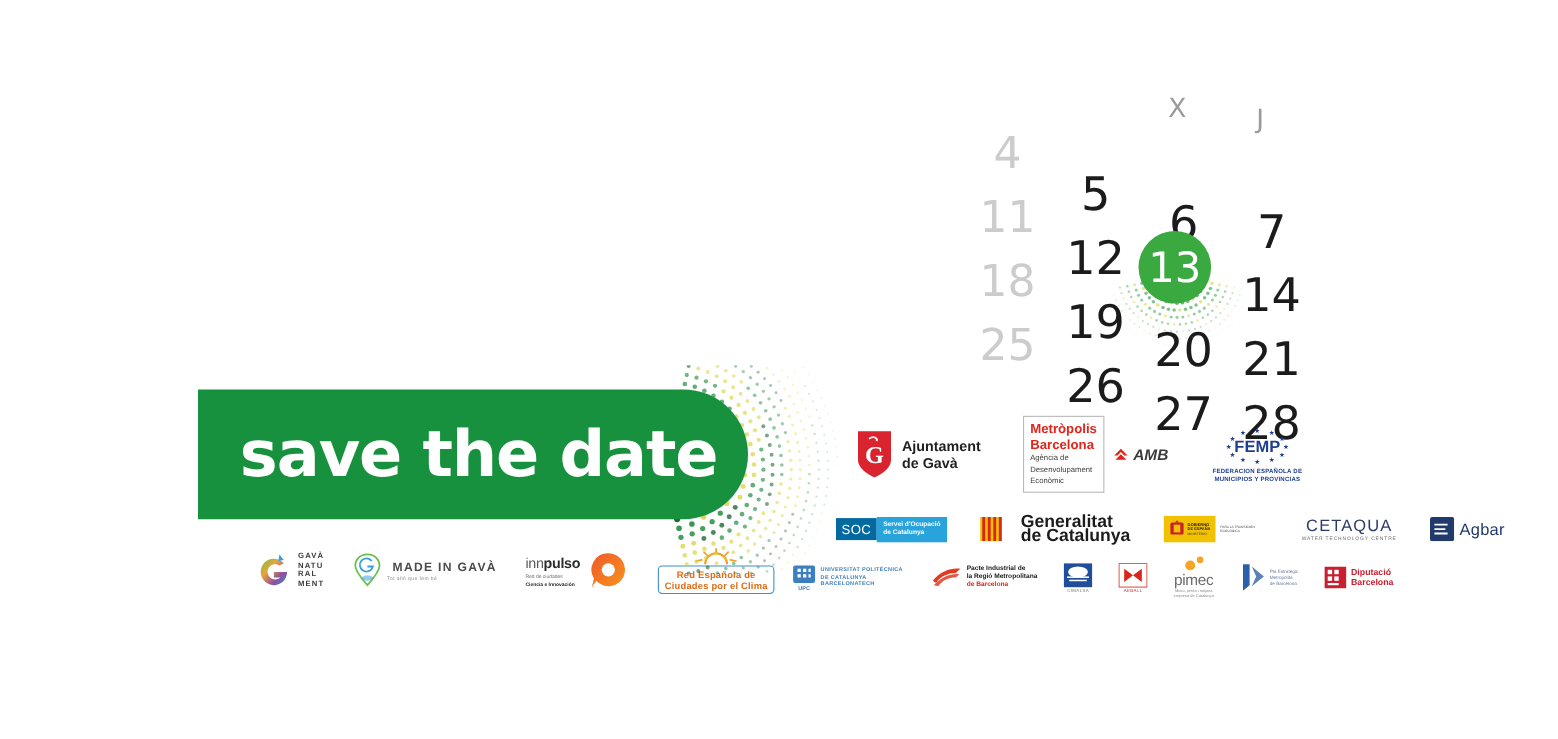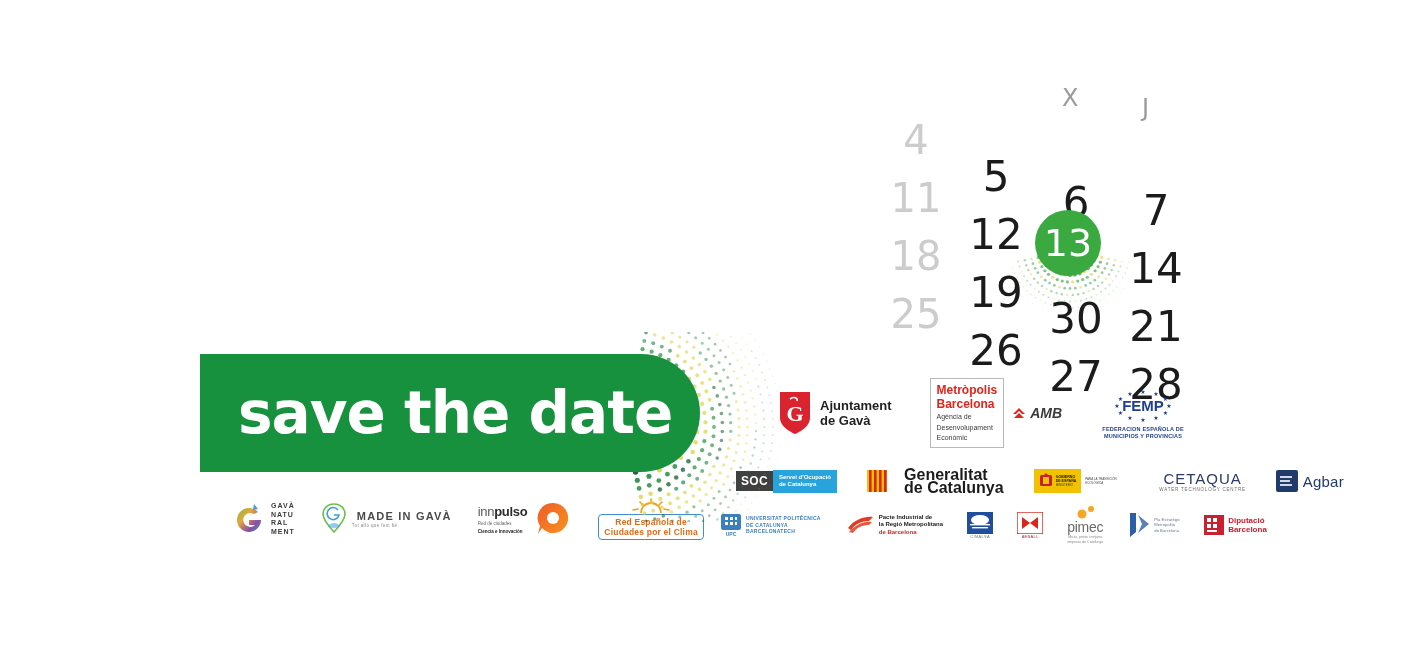--- a/index.html
+++ b/index.html
@@ -69,21 +69,21 @@
     font-size:34px;line-height:38px;letter-spacing:-0.5px;
     transform:scaleX(0.90);transform-origin:left center;white-space:nowrap;
   }
   .venue-line{
     margin-top:4px;
     font-family:"DejaVu Sans",sans-serif;color:#1b1b1b;
     font-size:27px;line-height:32px;letter-spacing:0.3px;white-space:nowrap;
   }
 
   
-  .pill-wrap{position:absolute;left:200px;top:354px;width:560px;height:125px;z-index:4;}
+  .pill-wrap{position:absolute;left:180px;top:354px;width:560px;height:125px;z-index:4;}
   .pill{
     position:absolute;left:0;top:0;width:500px;height:118px;
     background:#18913f;border-radius:0 62px 62px 0;
     display:flex;align-items:center;
   }
   .pill-text{
     color:#ffffff;font-family:"DejaVu Sans",sans-serif;font-weight:bold;
     font-size:58px;letter-spacing:-1px;margin-left:38px;
   }
   .pill-dots{position:absolute;left:418px;top:-22px;width:180px;height:190px;}
@@ -121,21 +121,21 @@
   .row-r3{left:720px;top:508px;height:34px;gap:24px;}
 
   .ajunt-txt{font-size:13px;font-weight:bold;color:#1f1f1f;line-height:15px;margin-left:8px;}
   .metro-box{border:1px solid #b9b9b9;padding:4px 6px;}
   .metro-t{font-size:12px;font-weight:bold;color:#e2241b;line-height:14px;}
   .metro-s{font-size:7px;color:#3b3b3b;line-height:8.5px;margin-top:2px;}
   .amb-txt{font-size:14px;font-weight:bold;color:#3b3b3b;margin-left:4px;font-style:italic;}
   .femp-txt{font-size:5.5px;font-weight:bold;color:#1f3f8f;line-height:7px;text-align:center;letter-spacing:0.2px;}
 
   .soc-badge{display:flex;align-items:center;height:22px;}
-  .soc-green{background:#404040;color:#fff;font-size:12px;font-weight:bold;padding:3px 5px;letter-spacing:0.3px;}
+  .soc-green{background:#0369a1;color:#fff;font-size:12px;font-weight:normal;padding:3px 5px;letter-spacing:0.3px;margin-left:24px;}
   .soc-blue{background:#29a3dc;color:#fff;font-size:6px;font-weight:bold;padding:4px 6px;line-height:7.5px;}
   .gene-txt{font-size:16px;font-weight:bold;color:#1b1b1b;line-height:13px;margin-left:17px;}
   .cetaqua-t{font-size:15px;color:#2b3a66;letter-spacing:1px;line-height:16px;}
   .cetaqua-s{font-size:4.5px;color:#6a6a6a;letter-spacing:0.8px;}
   .agbar-txt{font-size:15px;color:#1f3a6b;margin-left:5px;letter-spacing:0.2px;}
 
   .upc-txt{font-size:5px;color:#3a7fbf;font-weight:bold;line-height:6.5px;letter-spacing:0.3px;margin-left:4px;}
   .pacte-txt{font-size:6px;font-weight:bold;color:#1b1b1b;line-height:7.5px;margin-left:4px;}
   .pacte-txt i{color:#d8261c;font-style:normal;}
   .pimec-txt{font-size:14px;color:#6a6a6a;letter-spacing:-0.3px;}
@@ -165,21 +165,21 @@
     <div class="cal-col col-b">
       <span>5</span>
       <span>12</span>
       <span>19</span>
       <span>26</span>
     </div>
 
     <div class="cal-col col-c">
       <span>6</span>
       <span style="visibility:hidden">13</span>
-      <span>30</span>
+      <span>20</span>
       <span>27</span>
     </div>
 
     <div class="cal-col col-d">
       <span>7</span>
       <span>14</span>
       <span>21</span>
       <span>28</span>
     </div>
   </div>

